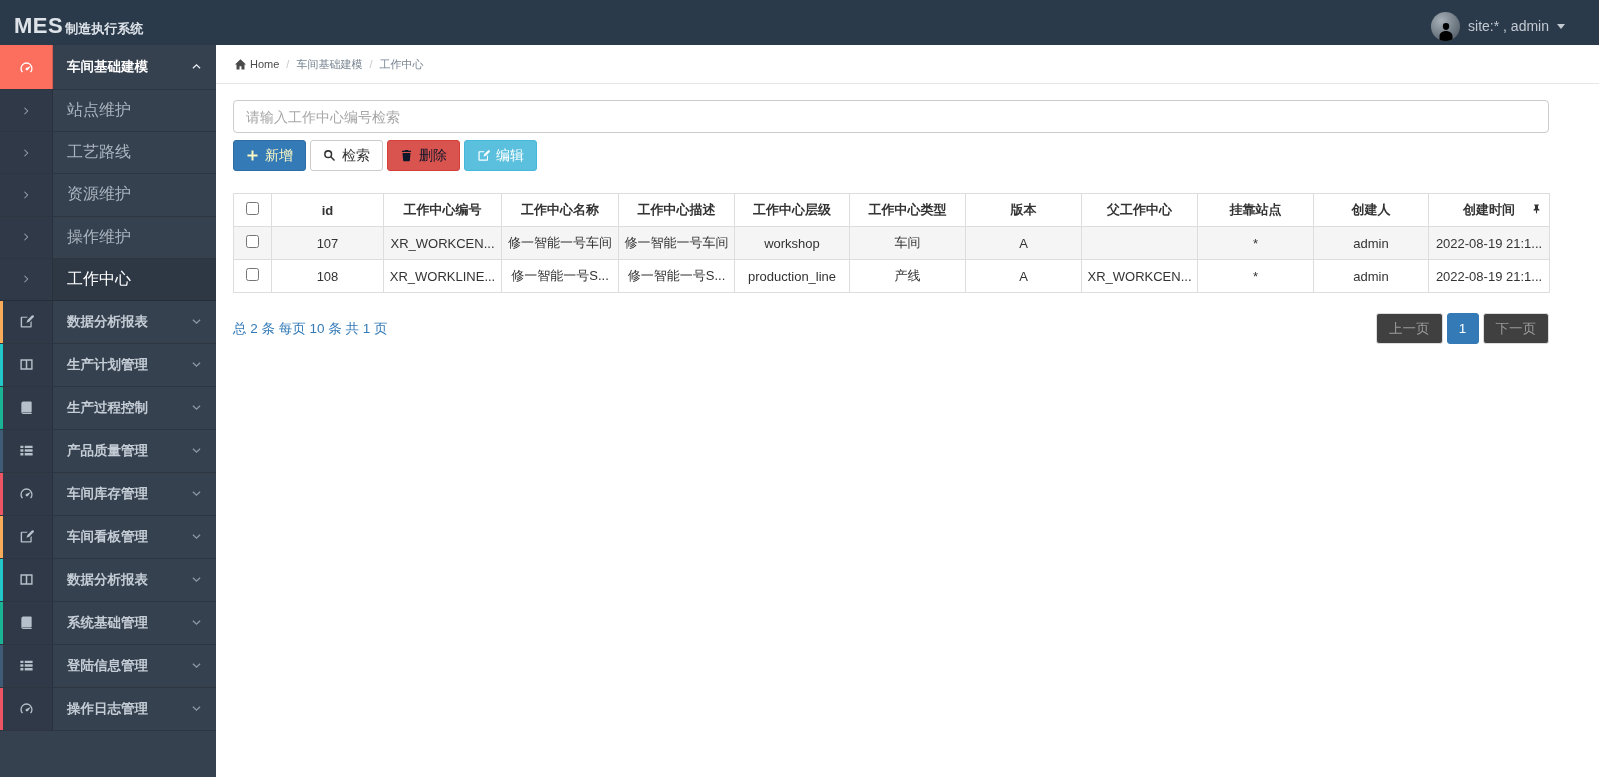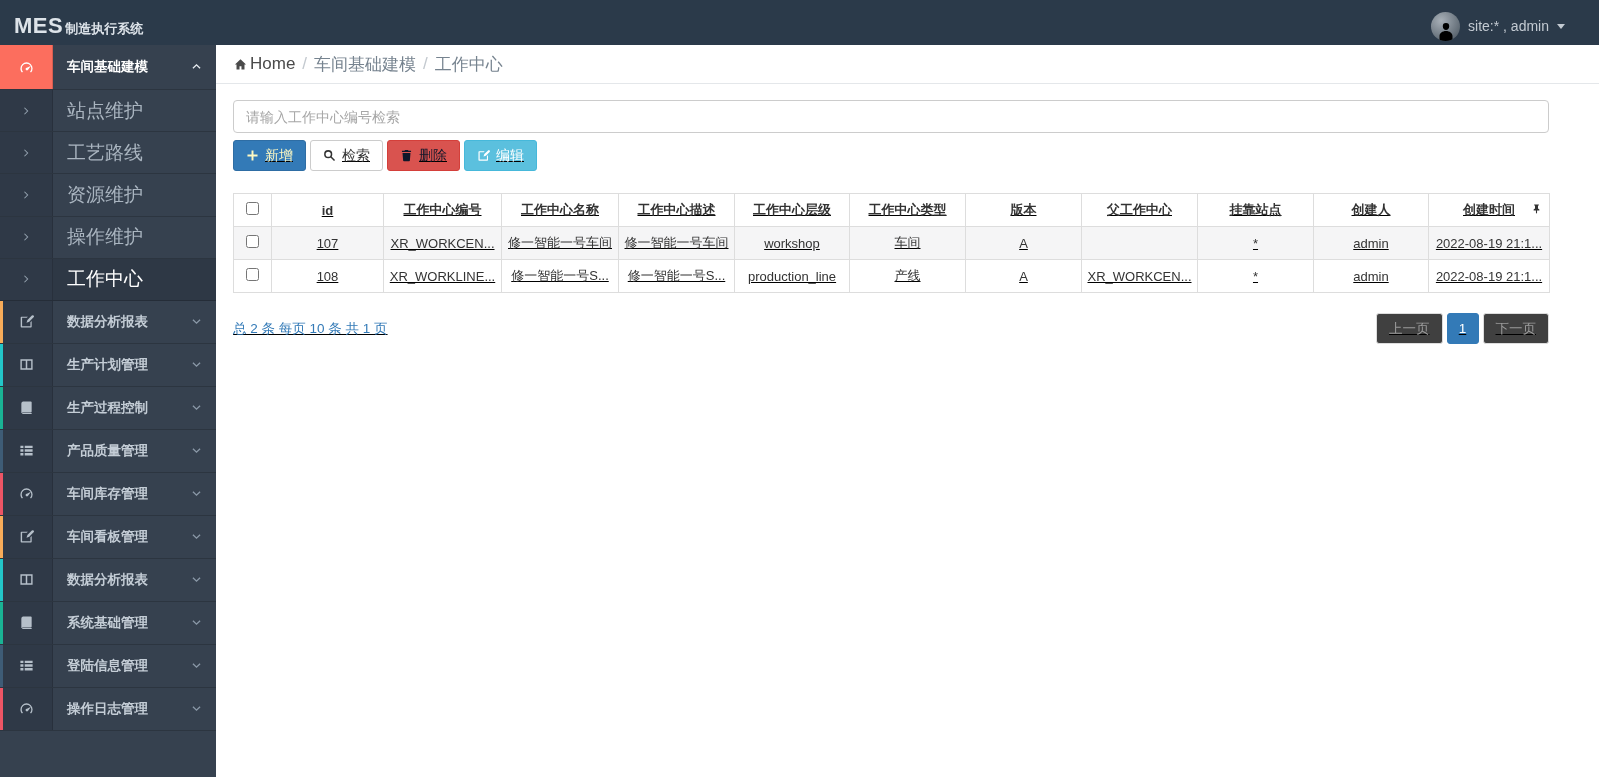--- a/index.html
+++ b/index.html
@@ -38,33 +38,33 @@
 
   .section-active { height:45px; border-bottom:1px solid rgba(0,0,0,.18); }
   .section-active .icon-col { background:#fc6e5e; }
   .section-active .icon-col svg { color:#fff; }
   .section-active .side-label { color:#ffffff; }
   .section-active .side-chev svg { color:#e8edf2; }
 
   .submenu-item { height:42.2px; }
   .submenu-item .icon-col { background:#2f3947; }
   .submenu-item .icon-col svg { width:10px; height:10px; color:#95a2b0; }
-  .submenu-item .side-label { font-weight:normal; font-size:19px; color:#aab5c0; }
+  .submenu-item .side-label { font-weight:normal; font-size:16px; color:#aab5c0; }
   .submenu-item.active { background:#2e3845; }
   .submenu-item.active .side-label { color:#ffffff; }
 
   
   .content { position:absolute; top:45px; left:216px; width:1383px; height:732px; background:#fff; }
   .breadcrumb { height:39px; display:flex; align-items:center; padding-left:18px;
-    border-bottom:1px solid #e4e7ea; background:#fff; font-size:17px; color:#76838f; }
+    border-bottom:1px solid #e4e7ea; background:#fff; font-size:11px; color:#76838f; }
   .breadcrumb .home-seg { display:flex; align-items:center; color:#4a4a4a; }
   .breadcrumb .home-seg svg { width:13px; height:13px; fill:#4a4a4a; margin-right:3px; }
   .breadcrumb .sep { margin:0 7px; color:#c3c9cf; }
 
-  .main { padding:16px 0 0 17px; width:1350px;text-decoration:underline; }
+  .main { padding:16px 0 0 17px; width:1350px; }
   .inner { width:1316px; }
 
   .search-input { width:1316px; height:33px; border:1px solid #ccc; border-radius:4px;
     padding:0 12px; font-size:14px; color:#333; outline:none;
     font-family:"Liberation Sans","DejaVu Sans",sans-serif; }
   .search-input::placeholder { color:#a6a6a6; }
 
   .btn-row { margin-top:7px; display:flex; gap:4px; }
   .btn { height:31px; padding:0 12px; border-radius:3px; font-size:14px; cursor:pointer;
     display:inline-flex; align-items:center; gap:6px; border:1px solid transparent;

